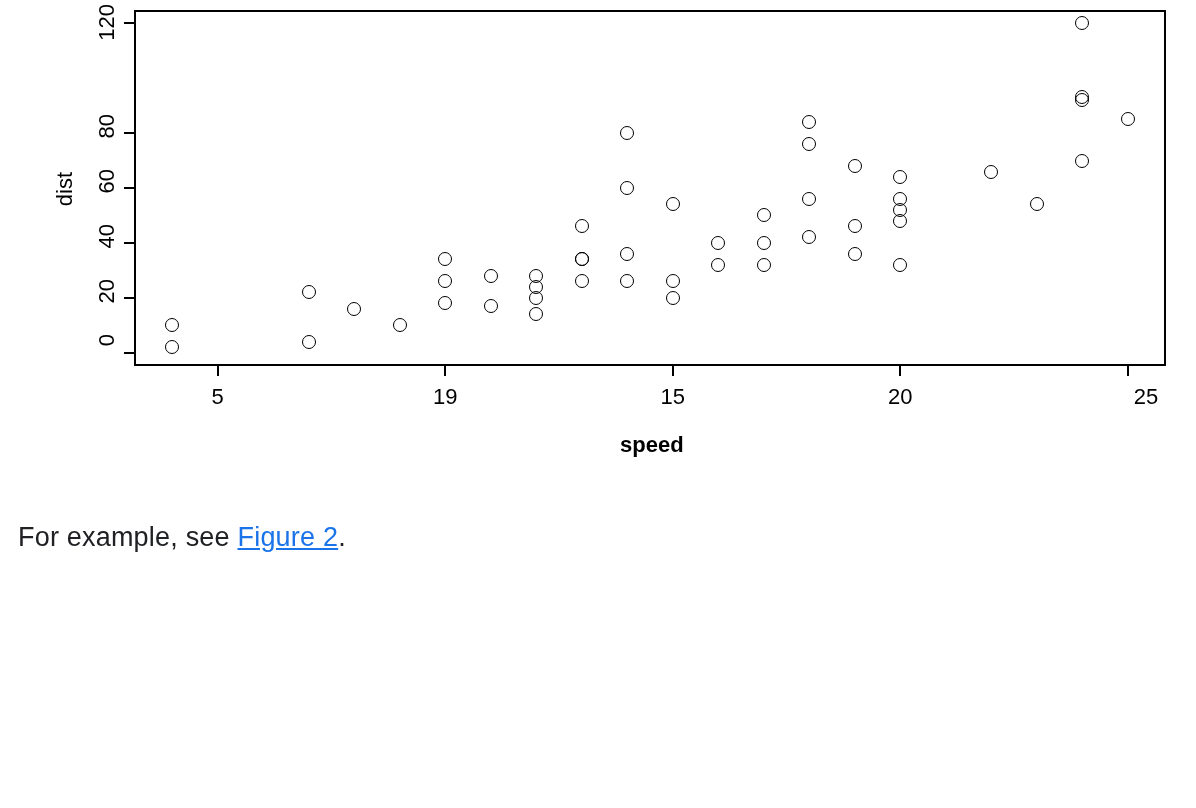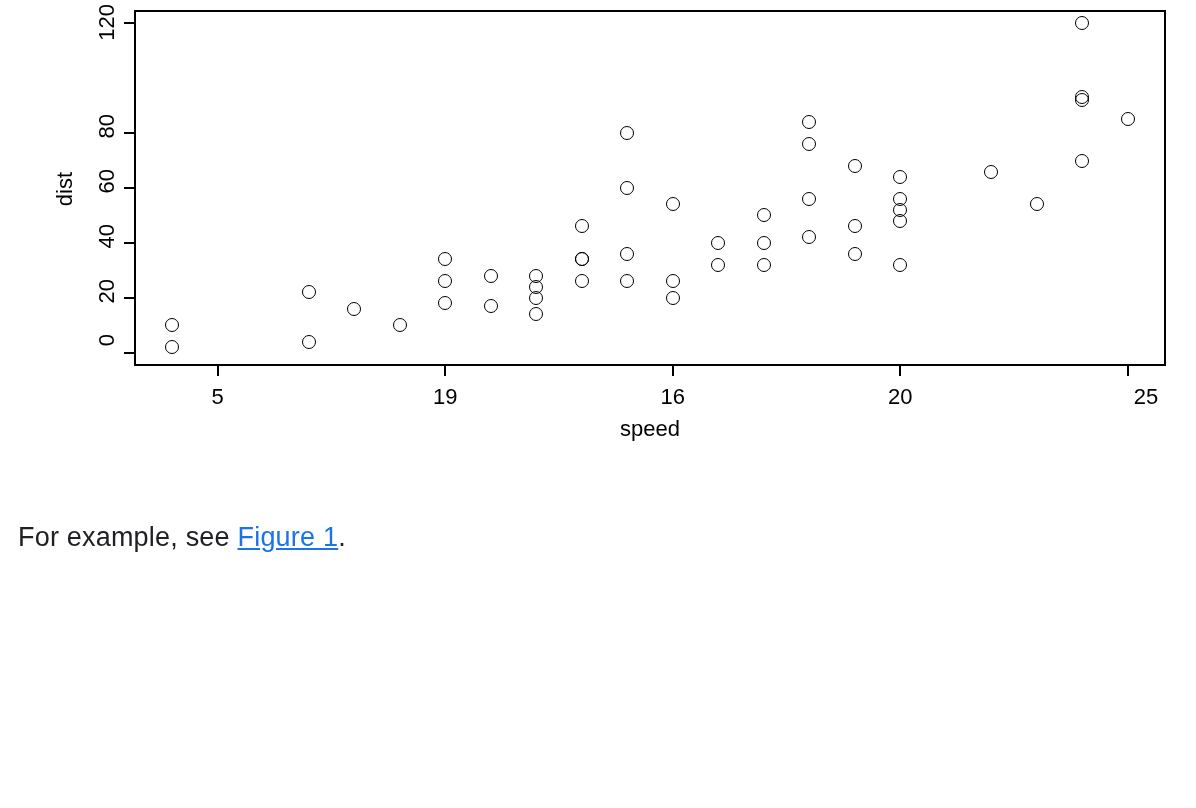--- a/index.html
+++ b/index.html
@@ -86,39 +86,39 @@
 </style>
 </head>
 <body>
 
 <div class="figure-wrap">
 
   <div class="plot-region" id="plot-region">
 
     <div class="plot-box" id="plot-box" style="left: 116px; top: 8px; width: 1032px; height: 356px;"></div>
     <span class="axis-label-y" id="ylabel" style="left: 30px; top: 174px;">dist</span>
-    <span class="axis-label-x" id="xlabel" style="left: 602px; top: 414px;">speed</span>
+    <span class="axis-label-x" id="xlabel" style="left: 602px; top: 430px; font-weight: bold;">speed</span>
   <div class="tick" style="left: 106px; top: 349.815px; width: 10px; height: 2px;"></div>
       <div class="tick-label-y" style="left: 69px; top: 338.815px;">0</div>
       <div class="tick" style="left: 106px; top: 294.877px; width: 10px; height: 2px;"></div>
       <div class="tick-label-y" style="left: 69px; top: 283.877px;">20</div>
       <div class="tick" style="left: 106px; top: 239.938px; width: 10px; height: 2px;"></div>
       <div class="tick-label-y" style="left: 69px; top: 228.938px;">40</div>
       <div class="tick" style="left: 106px; top: 185px; width: 10px; height: 2px;"></div>
       <div class="tick-label-y" style="left: 69px; top: 174px;">60</div>
       <div class="tick" style="left: 106px; top: 130.062px; width: 10px; height: 2px;"></div>
       <div class="tick-label-y" style="left: 69px; top: 119.062px;">80</div>
       <div class="tick" style="left: 106px; top: 20.1852px; width: 10px; height: 2px;"></div>
       <div class="tick-label-y" style="left: 69px; top: 9.18519px;">120</div>
       <div class="tick" style="left: 198.725px; top: 364px; width: 2px; height: 10px;"></div>
       <div class="tick-label-x" style="left: 179.725px; top: 382px;">5</div>
       <div class="tick" style="left: 426.238px; top: 364px; width: 2px; height: 10px;"></div>
       <div class="tick-label-x" style="left: 407.238px; top: 382px;">19</div>
       <div class="tick" style="left: 653.751px; top: 364px; width: 2px; height: 10px;"></div>
-      <div class="tick-label-x" style="left: 634.751px; top: 382px;">16</div>
+      <div class="tick-label-x" style="left: 634.751px; top: 382px;">15</div>
       <div class="tick" style="left: 881.265px; top: 364px; width: 2px; height: 10px;"></div>
       <div class="tick-label-x" style="left: 862.265px; top: 382px;">20</div>
       <div class="tick" style="left: 1108.78px; top: 364px; width: 2px; height: 10px;"></div>
       <div class="tick-label-x" style="left: 1108px; top: 382px;">25</div>
       <div class="point" style="left: 154.222px; top: 345.321px;"></div>
       <div class="point" style="left: 154.222px; top: 323.346px;"></div>
       <div class="point" style="left: 290.73px; top: 339.827px;"></div>
       <div class="point" style="left: 290.73px; top: 290.383px;"></div>
       <div class="point" style="left: 336.233px; top: 306.864px;"></div>
       <div class="point" style="left: 381.735px; top: 323.346px;"></div>
@@ -163,16 +163,16 @@
       <div class="point" style="left: 1018.77px; top: 202.481px;"></div>
       <div class="point" style="left: 1064.28px; top: 158.531px;"></div>
       <div class="point" style="left: 1064.28px; top: 98.0988px;"></div>
       <div class="point" style="left: 1064.28px; top: 95.3519px;"></div>
       <div class="point" style="left: 1064.28px; top: 21.1852px;"></div>
       <div class="point" style="left: 1109.78px; top: 117.327px;"></div>
     </div>
 
 
   <div class="body-text">
-    <span>For example, see </span><a href="#" class="fig-link">Figure 1</a><span>.</span>
+    <span>For example, see </span><a href="#" class="fig-link">Figure 2</a><span>.</span>
   </div>
 
 </div>
 
 </body></html>

